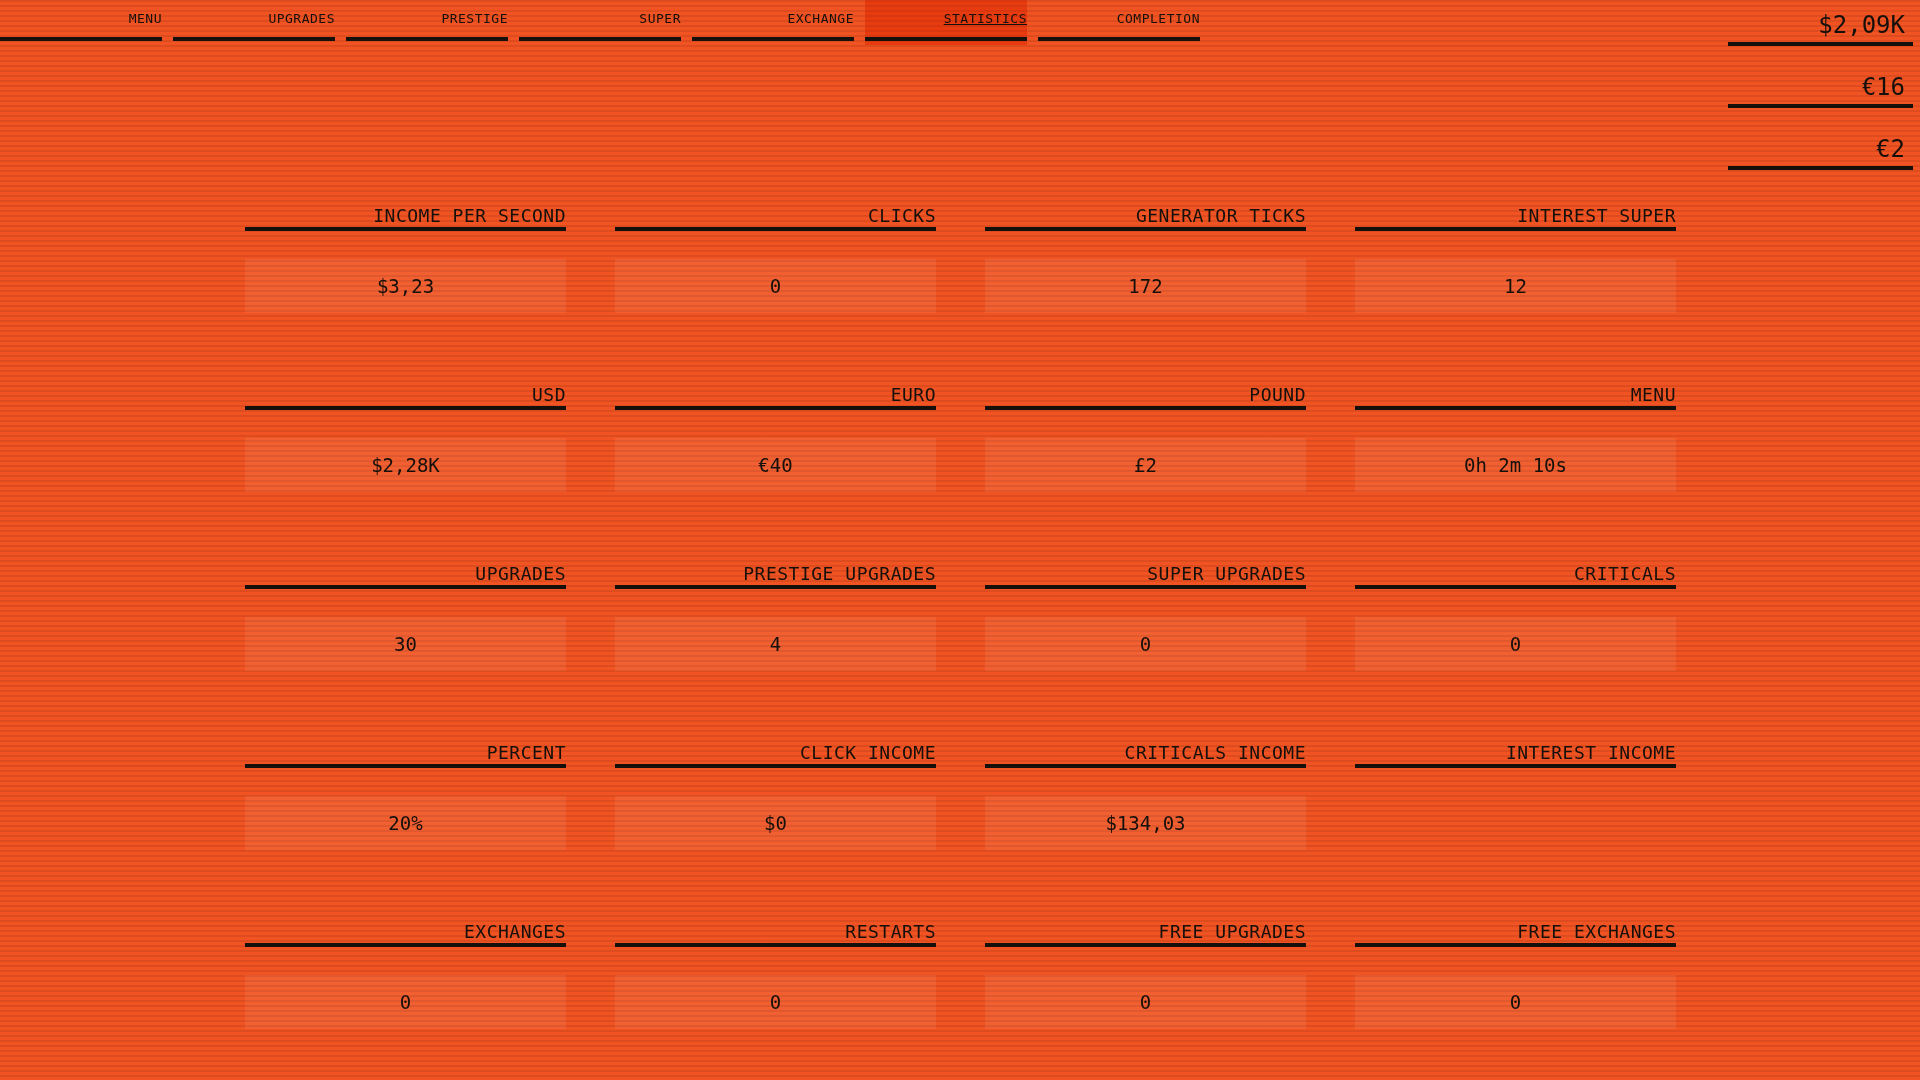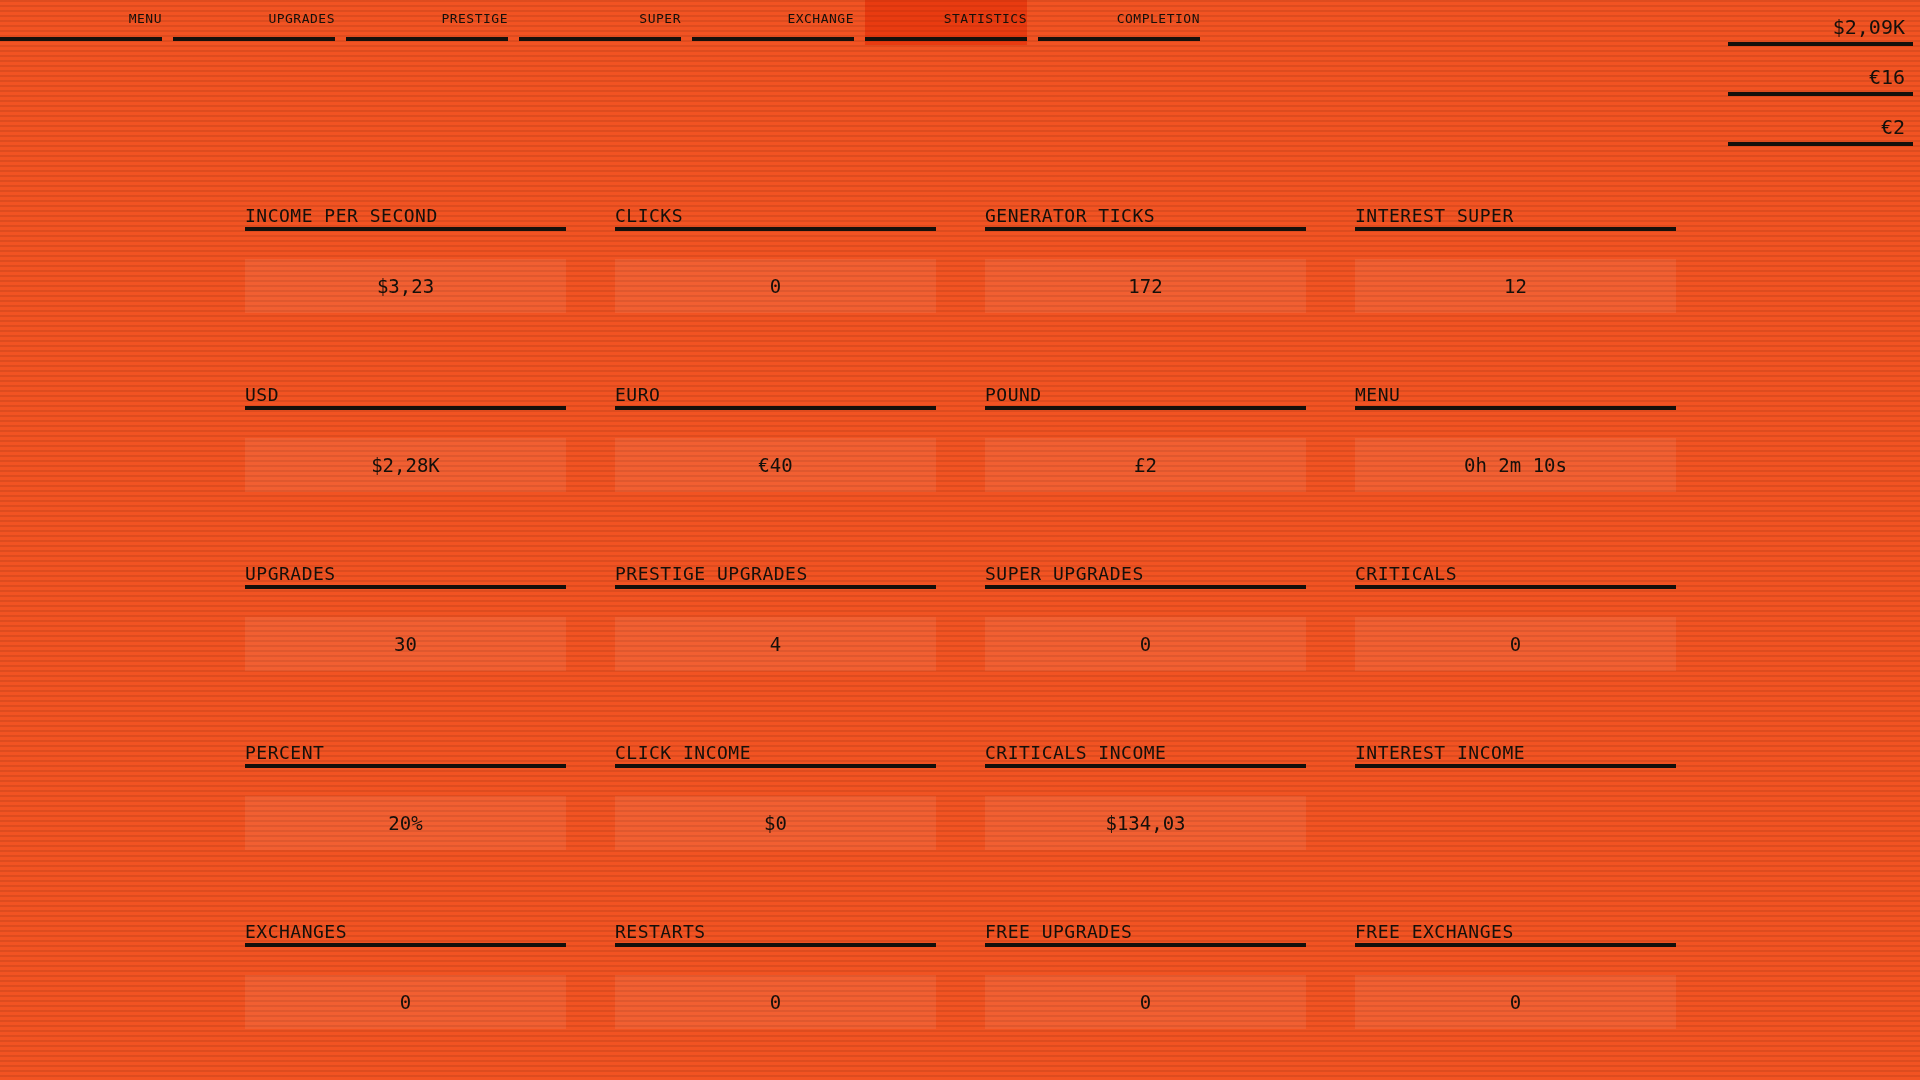--- a/index.html
+++ b/index.html
@@ -41,55 +41,56 @@
     height: 4px;
     background: #15100b;
   }
   .tab.active {
     background-color: #e93b10;
     background-image: repeating-linear-gradient(
       to bottom,
       rgba(0,0,0,0.07) 0px, rgba(0,0,0,0.07) 2px,
       transparent 2px, transparent 5px
     );
+    text-decoration: underline;
   }
 
   
   .currency-panel {
     position: absolute;
     top: 0;
     right: 7px;
     width: 185px;
   }
   .currency-row {
     height: 46px;
     border-bottom: 4px solid #15100b;
-    margin-bottom: 4px;
+    margin-bottom: 16px;
     display: flex;
     align-items: flex-end;
     justify-content: flex-end;
     padding: 0 8px 3px 0;
-    font-size: 20px;
+    font-size: 24px;
   }
 
   
   .stats-grid {
     position: absolute;
     left: 245px;
     top: 204px;
     display: grid;
     grid-template-columns: repeat(4, 321px);
     column-gap: 49px;
     row-gap: 70px;
   }
   .stat-card { width: 321px; }
   .stat-label {
     height: 23px;
     line-height: 23px;
-    text-align: left;
+    text-align: right;
     font-size: 18px;
     letter-spacing: 0.5px;
   }
   .stat-rule {
     height: 4px;
     background: #15100b;
   }
   .stat-value {
     height: 54px;
     background: rgba(255,255,255,0.07);

